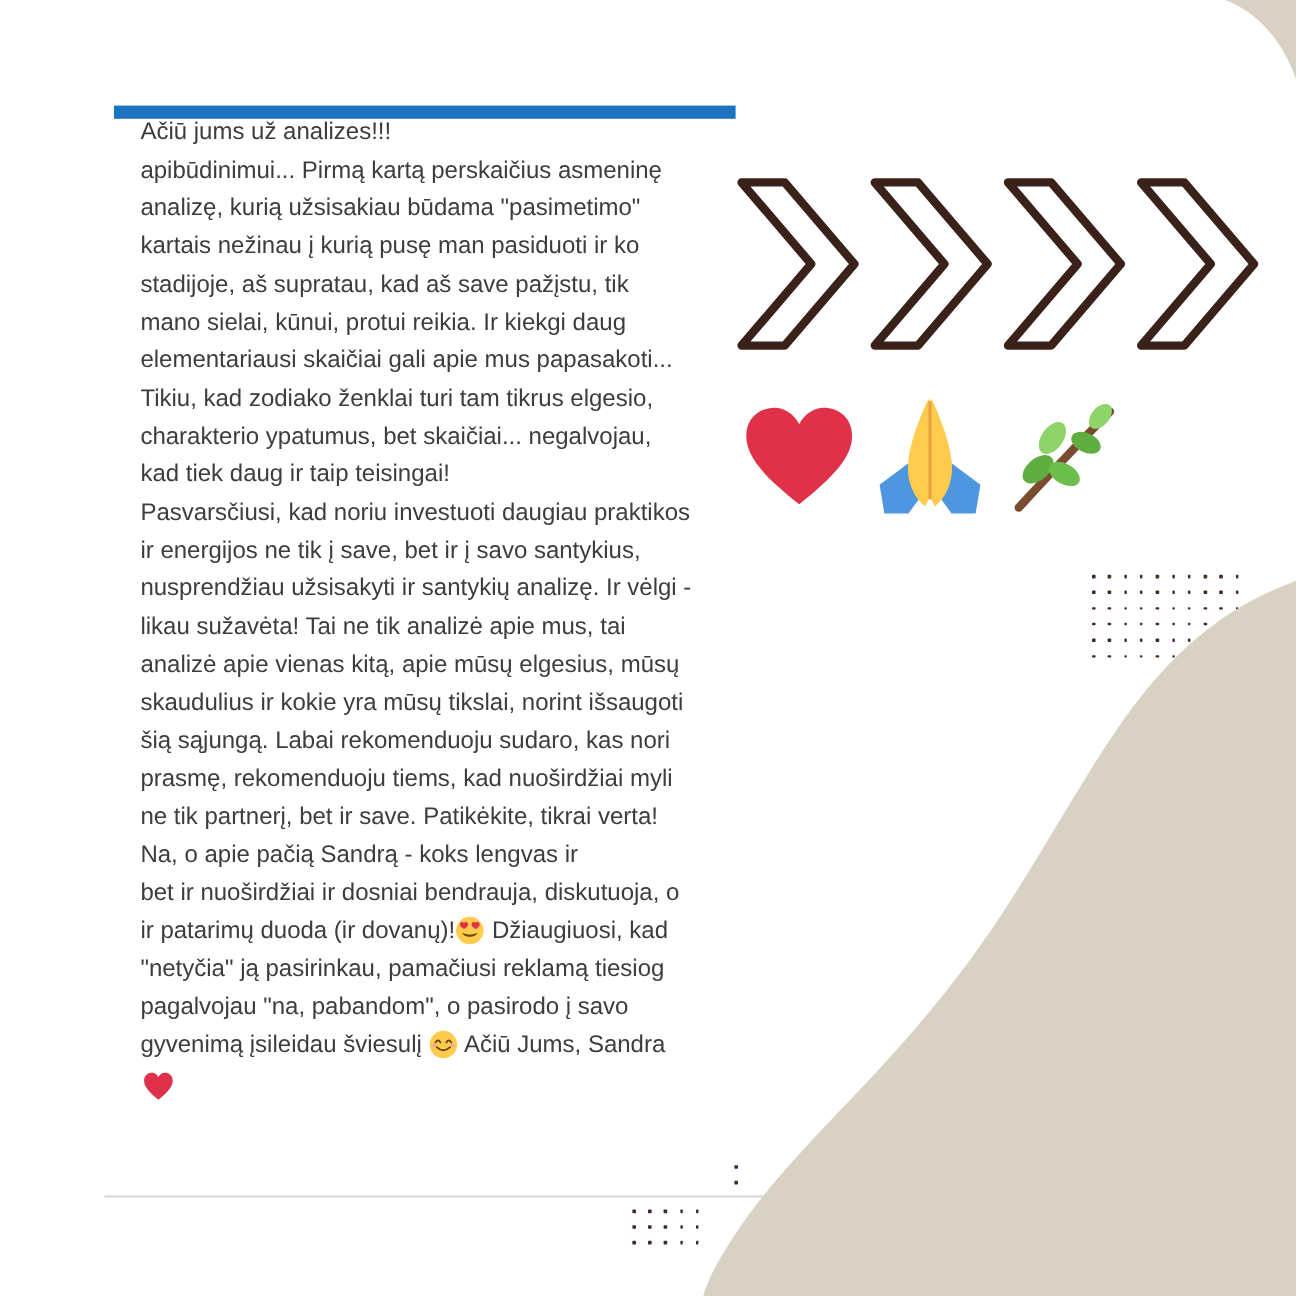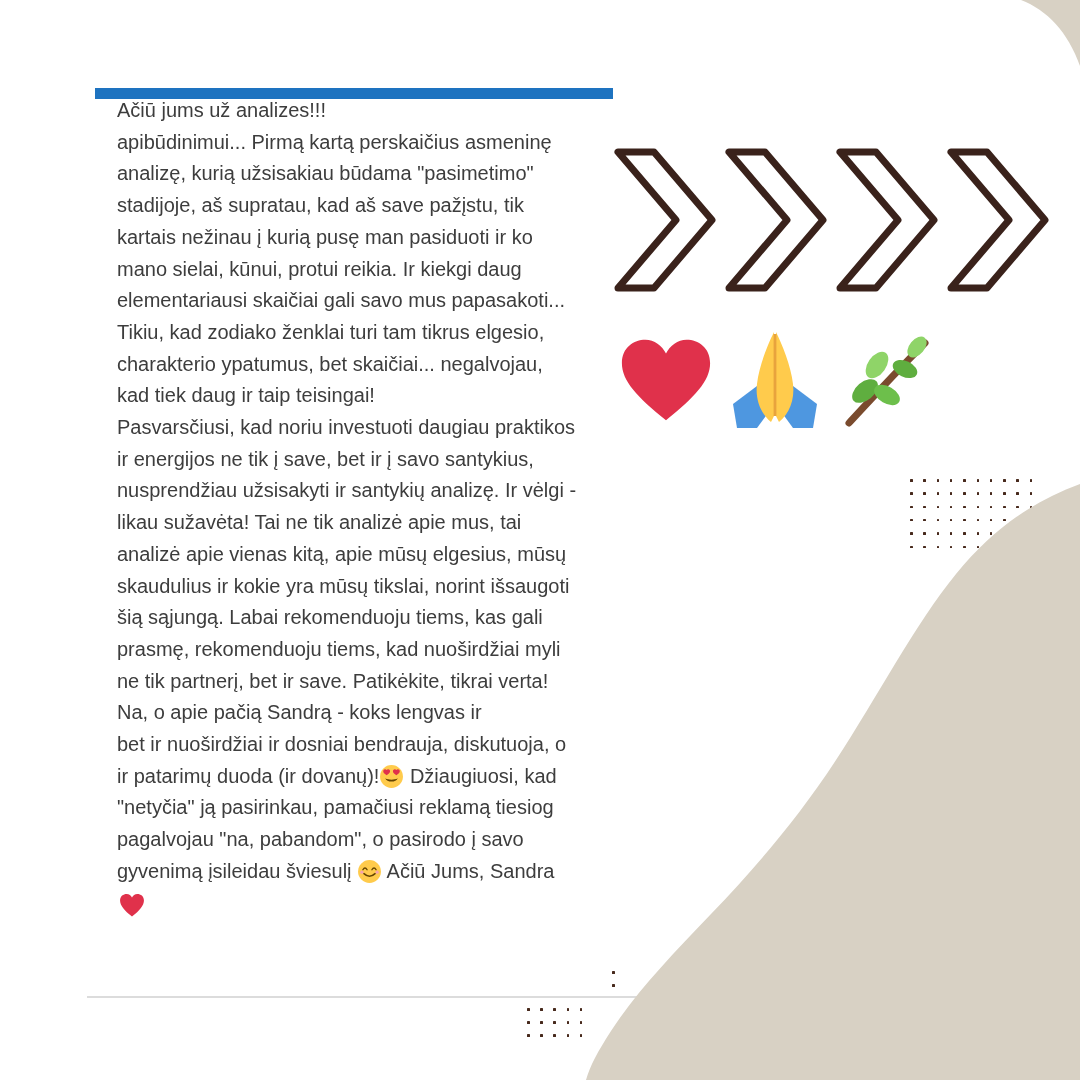--- a/index.html
+++ b/index.html
@@ -123,34 +123,34 @@
     <path class="blob" d="M1080,484 C1032,502 994,528 956,574 C915,624 878,696 836,760 C798,818 757,866 711,914 C670,957 637,991 611,1031 C598,1051 590,1066 586,1080 L1080,1080 Z"></path>
     <path class="blob" d="M1021,0 C1047,10 1068,32 1080,66 L1080,0 Z"></path>
   </svg>
 
   <div id="accent-bar"></div>
 
   <div id="testimonial">
       <div class="line">Ačiū jums už analizes!!!</div>
       <div class="line">apibūdinimui... Pirmą kartą perskaičius asmeninę</div>
       <div class="line">analizę, kurią užsisakiau būdama "pasimetimo"</div>
+      <div class="line">kartais nežinau į kurią pusę man pasiduoti ir ko</div>
       <div class="line">stadijoje, aš supratau, kad aš save pažįstu, tik</div>
-      <div class="line">kartais nežinau į kurią pusę man pasiduoti ir ko</div>
       <div class="line">mano sielai, kūnui, protui reikia. Ir kiekgi daug</div>
-      <div class="line">elementariausi skaičiai gali savo mus papasakoti...</div>
+      <div class="line">elementariausi skaičiai gali apie mus papasakoti...</div>
       <div class="line">Tikiu, kad zodiako ženklai turi tam tikrus elgesio,</div>
       <div class="line">charakterio ypatumus, bet skaičiai... negalvojau,</div>
       <div class="line">kad tiek daug ir taip teisingai!</div>
       <div class="line">Pasvarsčiusi, kad noriu investuoti daugiau praktikos</div>
       <div class="line">ir energijos ne tik į save, bet ir į savo santykius,</div>
       <div class="line">nusprendžiau užsisakyti ir santykių analizę. Ir vėlgi -</div>
       <div class="line">likau sužavėta! Tai ne tik analizė apie mus, tai</div>
       <div class="line">analizė apie vienas kitą, apie mūsų elgesius, mūsų</div>
       <div class="line">skaudulius ir kokie yra mūsų tikslai, norint išsaugoti</div>
-      <div class="line">šią sąjungą. Labai rekomenduoju tiems, kas gali</div>
+      <div class="line">šią sąjungą. Labai rekomenduoju sudaro, kas nori</div>
       <div class="line">prasmę, rekomenduoju tiems, kad nuoširdžiai myli</div>
       <div class="line">ne tik partnerį, bet ir save. Patikėkite, tikrai verta!</div>
       <div class="line">Na, o apie pačią Sandrą - koks lengvas ir</div>
       <div class="line">bet ir nuoširdžiai ir dosniai bendrauja, diskutuoja, o</div>
       <div class="line">ir patarimų duoda (ir dovanų)!<span class="inline-emoji"><svg viewBox="0 0 36 36">
             <circle cx="18" cy="18" r="16.5" fill="#ffcb4c"></circle>
             <path d="M11,8.6 C9.7,7.2 7.3,7.5 6.4,9.1 C5.6,10.6 6.3,12.4 7.7,13.6 L11,16.3 L14.3,13.6 C15.7,12.4 16.4,10.6 15.6,9.1 C14.7,7.5 12.3,7.2 11,8.6 Z" fill="#e0314b"></path>
             <path d="M25,8.6 C23.7,7.2 21.3,7.5 20.4,9.1 C19.6,10.6 20.3,12.4 21.7,13.6 L25,16.3 L28.3,13.6 C29.7,12.4 30.4,10.6 29.6,9.1 C28.7,7.5 26.3,7.2 25,8.6 Z" fill="#e0314b"></path>
             <path d="M9,20.5 C11,27 25,27 27,20.5 C22,23.3 14,23.3 9,20.5 Z" fill="#664500"></path>
           </svg></span> Džiaugiuosi, kad</div>

